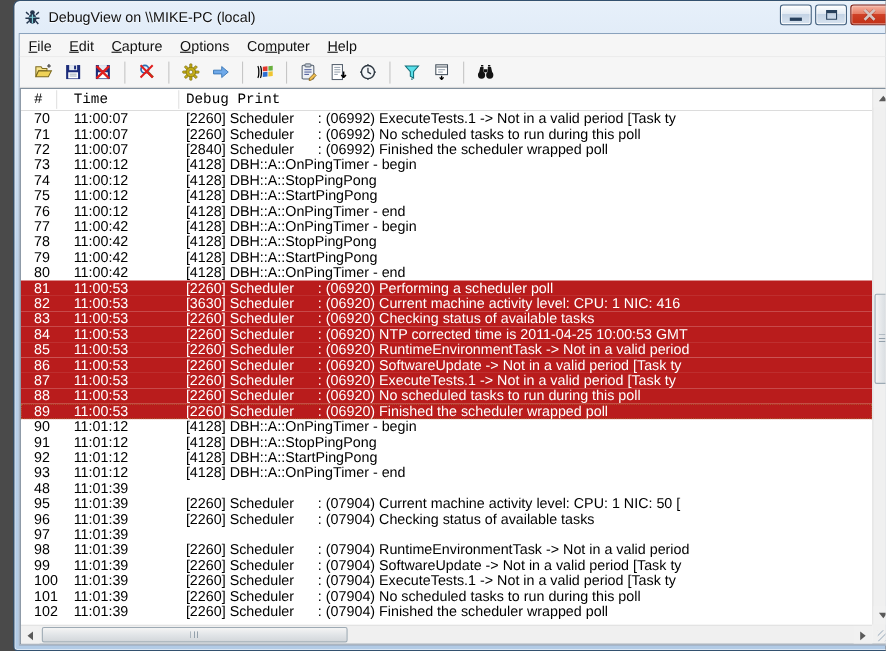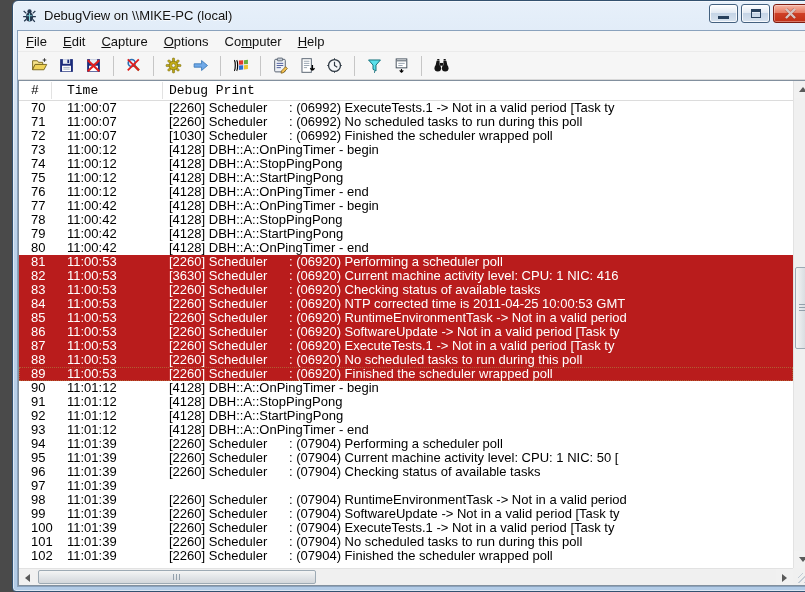--- a/index.html
+++ b/index.html
@@ -270,21 +270,21 @@
         <span class="hcol" style="left:12px">#</span>
         <span class="hcol" style="left:48px">Time</span>
         <span class="hcol" style="left:150px">Debug Print</span>
         <span class="hsep" style="left:32px"></span>
         <span class="hsep" style="left:143px"></span>
       </div>
 
       <div class="rows" id="rows">
           <div class="row"><span class="c-num">70</span><span class="c-time">11:00:07</span><span class="c-text">[2260] Scheduler      : (06992) ExecuteTests.1 -&gt; Not in a valid period [Task ty</span></div>
           <div class="row"><span class="c-num">71</span><span class="c-time">11:00:07</span><span class="c-text">[2260] Scheduler      : (06992) No scheduled tasks to run during this poll</span></div>
-          <div class="row"><span class="c-num">72</span><span class="c-time">11:00:07</span><span class="c-text">[1030] Scheduler      : (06992) Finished the scheduler wrapped poll</span></div>
+          <div class="row"><span class="c-num">72</span><span class="c-time">11:00:07</span><span class="c-text">[2840] Scheduler      : (06992) Finished the scheduler wrapped poll</span></div>
           <div class="row"><span class="c-num">73</span><span class="c-time">11:00:12</span><span class="c-text">[4128] DBH::A::OnPingTimer - begin</span></div>
           <div class="row"><span class="c-num">74</span><span class="c-time">11:00:12</span><span class="c-text">[4128] DBH::A::StopPingPong</span></div>
           <div class="row"><span class="c-num">75</span><span class="c-time">11:00:12</span><span class="c-text">[4128] DBH::A::StartPingPong</span></div>
           <div class="row"><span class="c-num">76</span><span class="c-time">11:00:12</span><span class="c-text">[4128] DBH::A::OnPingTimer - end</span></div>
           <div class="row"><span class="c-num">77</span><span class="c-time">11:00:42</span><span class="c-text">[4128] DBH::A::OnPingTimer - begin</span></div>
           <div class="row"><span class="c-num">78</span><span class="c-time">11:00:42</span><span class="c-text">[4128] DBH::A::StopPingPong</span></div>
           <div class="row"><span class="c-num">79</span><span class="c-time">11:00:42</span><span class="c-text">[4128] DBH::A::StartPingPong</span></div>
           <div class="row"><span class="c-num">80</span><span class="c-time">11:00:42</span><span class="c-text">[4128] DBH::A::OnPingTimer - end</span></div>
           <div class="row selected"><span class="c-num">81</span><span class="c-time">11:00:53</span><span class="c-text">[2260] Scheduler      : (06920) Performing a scheduler poll</span></div>
           <div class="row selected"><span class="c-num">82</span><span class="c-time">11:00:53</span><span class="c-text">[3630] Scheduler      : (06920) Current machine activity level: CPU: 1 NIC: 416</span></div>
@@ -292,21 +292,21 @@
           <div class="row selected"><span class="c-num">84</span><span class="c-time">11:00:53</span><span class="c-text">[2260] Scheduler      : (06920) NTP corrected time is 2011-04-25 10:00:53 GMT</span></div>
           <div class="row selected"><span class="c-num">85</span><span class="c-time">11:00:53</span><span class="c-text">[2260] Scheduler      : (06920) RuntimeEnvironmentTask -&gt; Not in a valid period</span></div>
           <div class="row selected"><span class="c-num">86</span><span class="c-time">11:00:53</span><span class="c-text">[2260] Scheduler      : (06920) SoftwareUpdate -&gt; Not in a valid period [Task ty</span></div>
           <div class="row selected"><span class="c-num">87</span><span class="c-time">11:00:53</span><span class="c-text">[2260] Scheduler      : (06920) ExecuteTests.1 -&gt; Not in a valid period [Task ty</span></div>
           <div class="row selected"><span class="c-num">88</span><span class="c-time">11:00:53</span><span class="c-text">[2260] Scheduler      : (06920) No scheduled tasks to run during this poll</span></div>
           <div class="row selected focused"><span class="c-num">89</span><span class="c-time">11:00:53</span><span class="c-text">[2260] Scheduler      : (06920) Finished the scheduler wrapped poll</span></div>
           <div class="row"><span class="c-num">90</span><span class="c-time">11:01:12</span><span class="c-text">[4128] DBH::A::OnPingTimer - begin</span></div>
           <div class="row"><span class="c-num">91</span><span class="c-time">11:01:12</span><span class="c-text">[4128] DBH::A::StopPingPong</span></div>
           <div class="row"><span class="c-num">92</span><span class="c-time">11:01:12</span><span class="c-text">[4128] DBH::A::StartPingPong</span></div>
           <div class="row"><span class="c-num">93</span><span class="c-time">11:01:12</span><span class="c-text">[4128] DBH::A::OnPingTimer - end</span></div>
-          <div class="row"><span class="c-num">94</span><span class="c-time">11:01:39</span><span class="c-text">[2260] Scheduler      : (07904) Performing a scheduler poll</span></div>
+          <div class="row"><span class="c-num">48</span><span class="c-time">11:01:39</span></div>
           <div class="row"><span class="c-num">95</span><span class="c-time">11:01:39</span><span class="c-text">[2260] Scheduler      : (07904) Current machine activity level: CPU: 1 NIC: 50 [</span></div>
           <div class="row"><span class="c-num">96</span><span class="c-time">11:01:39</span><span class="c-text">[2260] Scheduler      : (07904) Checking status of available tasks</span></div>
           <div class="row"><span class="c-num">97</span><span class="c-time">11:01:39</span></div>
           <div class="row"><span class="c-num">98</span><span class="c-time">11:01:39</span><span class="c-text">[2260] Scheduler      : (07904) RuntimeEnvironmentTask -&gt; Not in a valid period</span></div>
           <div class="row"><span class="c-num">99</span><span class="c-time">11:01:39</span><span class="c-text">[2260] Scheduler      : (07904) SoftwareUpdate -&gt; Not in a valid period [Task ty</span></div>
           <div class="row"><span class="c-num">100</span><span class="c-time">11:01:39</span><span class="c-text">[2260] Scheduler      : (07904) ExecuteTests.1 -&gt; Not in a valid period [Task ty</span></div>
           <div class="row"><span class="c-num">101</span><span class="c-time">11:01:39</span><span class="c-text">[2260] Scheduler      : (07904) No scheduled tasks to run during this poll</span></div>
           <div class="row"><span class="c-num">102</span><span class="c-time">11:01:39</span><span class="c-text">[2260] Scheduler      : (07904) Finished the scheduler wrapped poll</span></div>
         </div>
 

